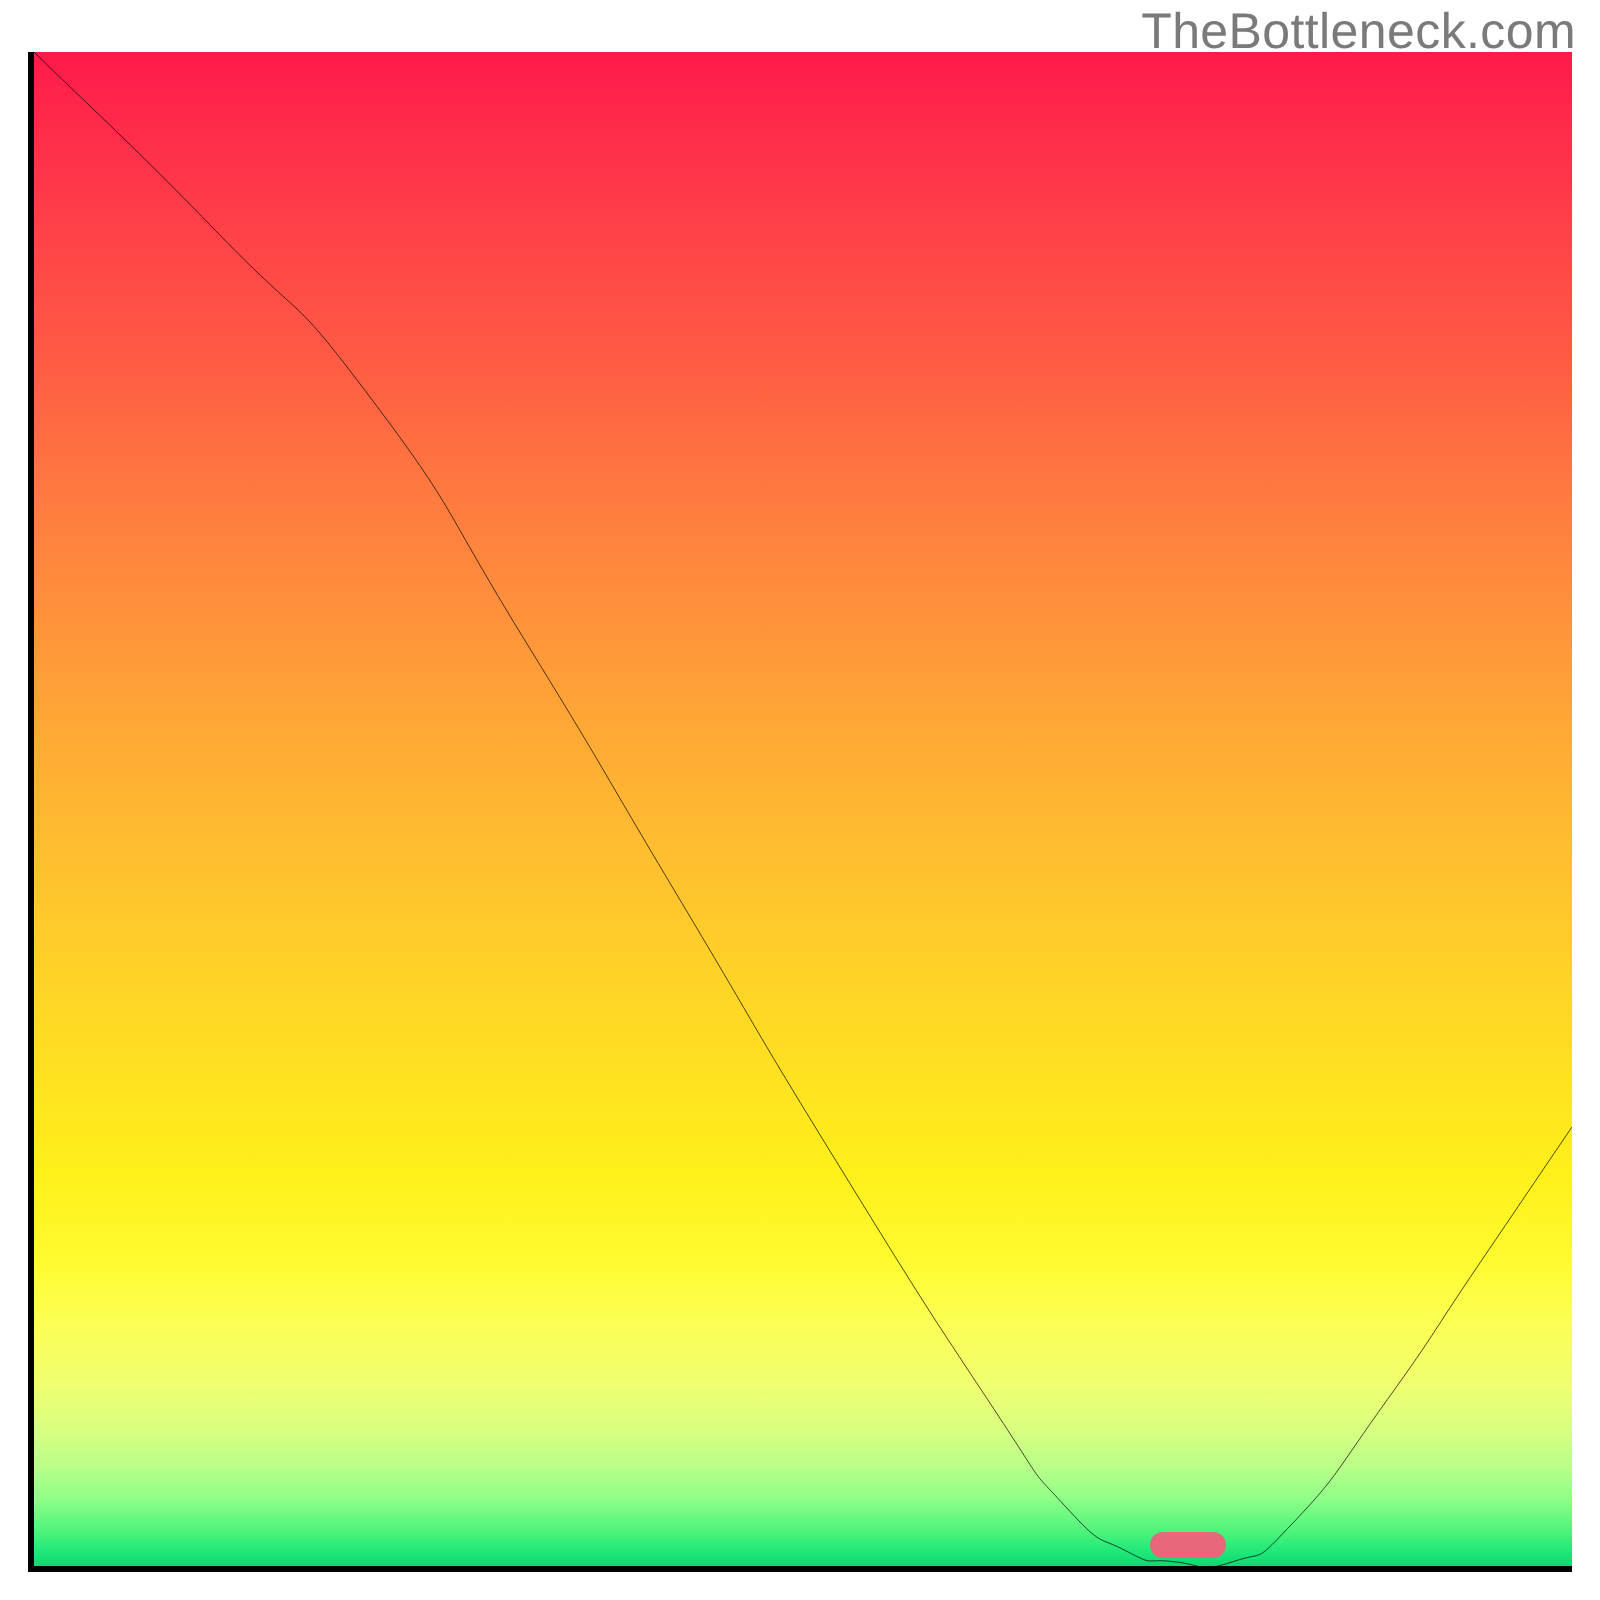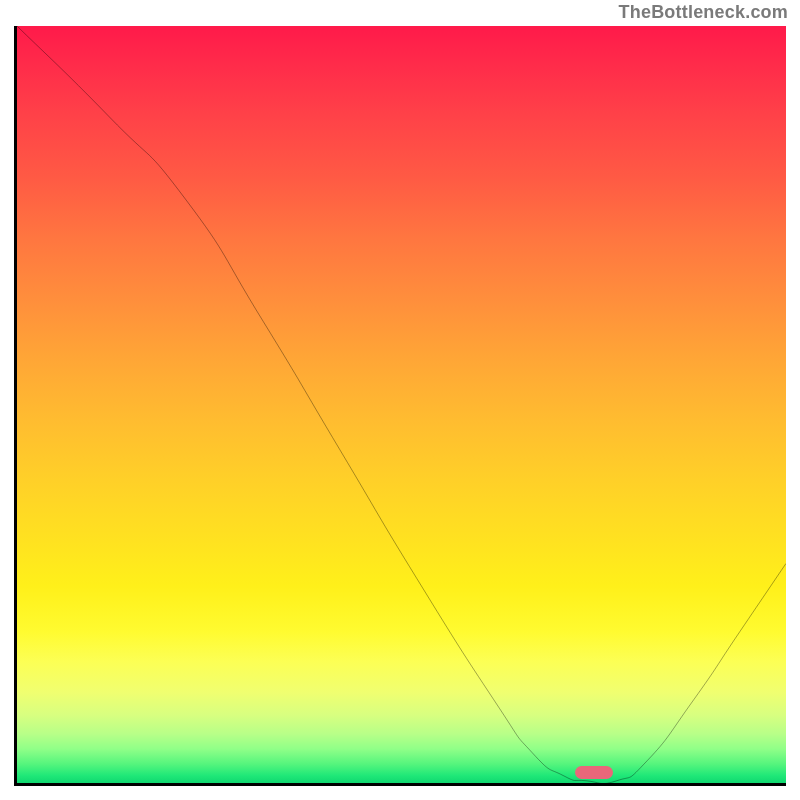--- a/index.html
+++ b/index.html
@@ -8,23 +8,23 @@
     width: 800px;
     height: 800px;
     position: relative;
     font-family: Arial, sans-serif;
     background: #fff;
   }
   .watermark {
     position: absolute;
     top: 2px;
     right: 12px;
-    font-size: 18px;
+    font-size: 25px;
     color: #7a7a7a;
-    font-weight: 700;
+    font-weight: 400;
     letter-spacing: 0.2px;
     z-index: 10;
   }
   .chart-area {
     position: absolute;
     left: 14px;
     top: 26px;
     width: 772px;
     height: 760px;
     border-left: 3px solid #000;

